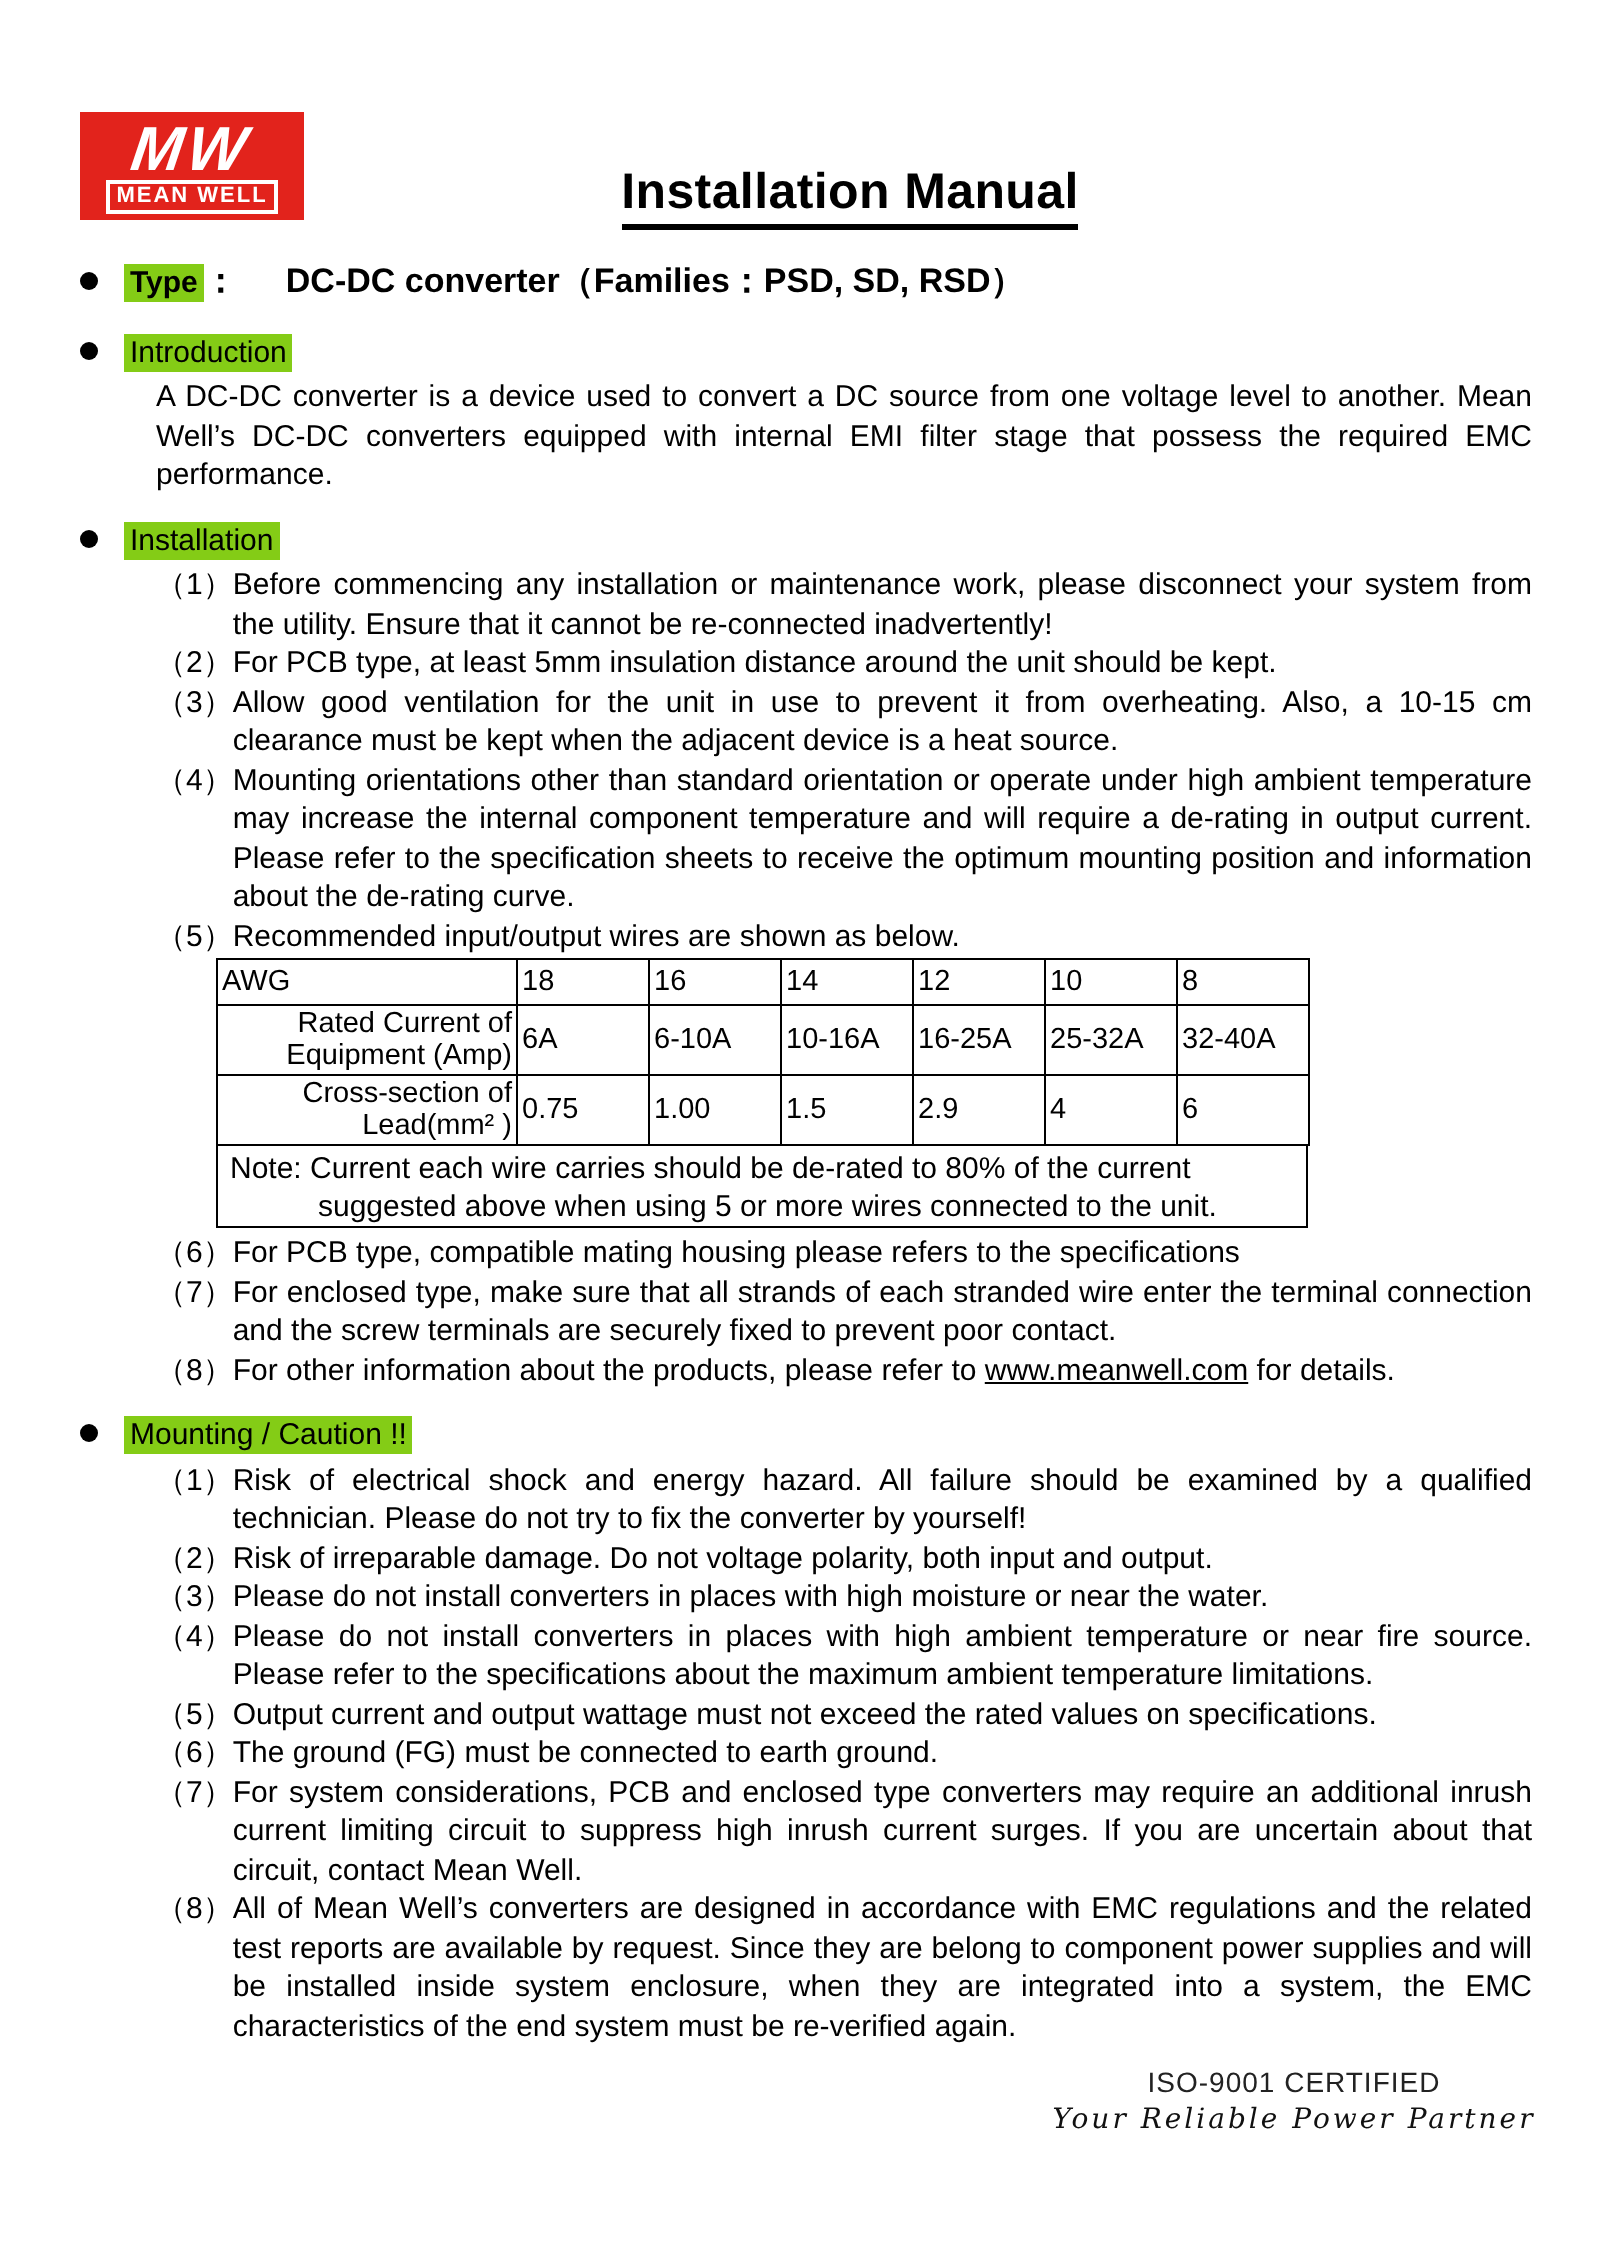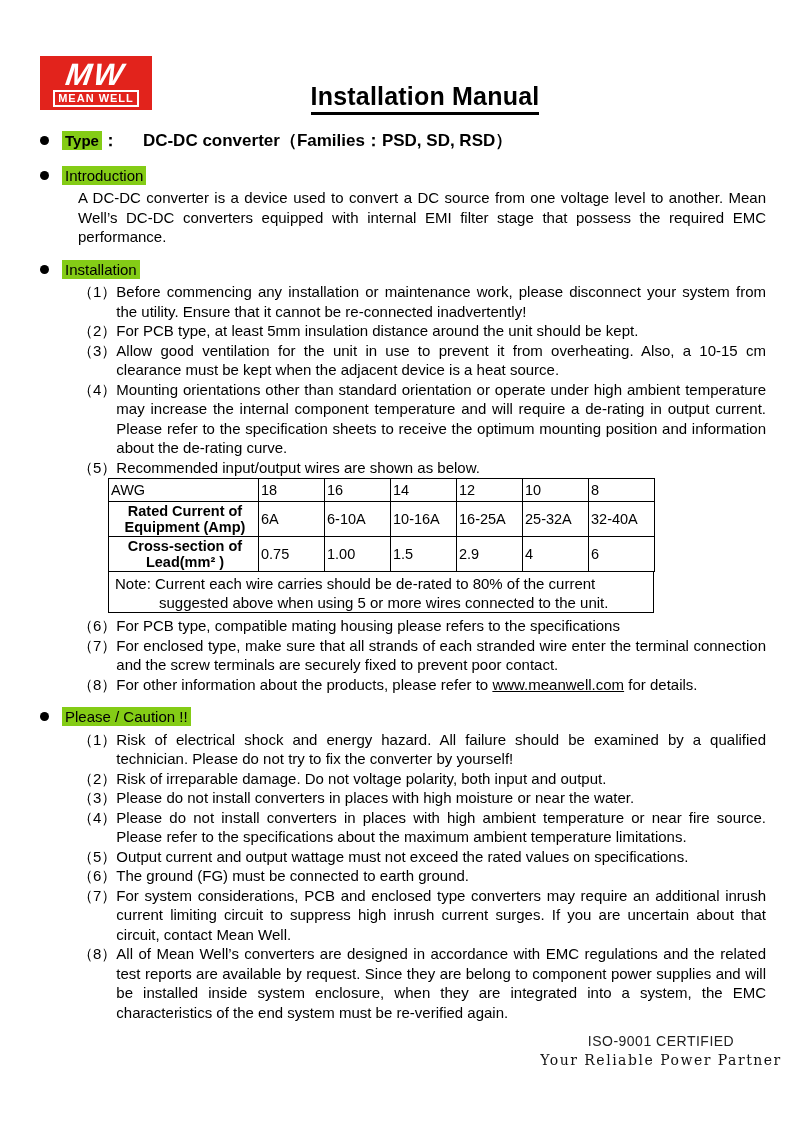--- a/index.html
+++ b/index.html
@@ -34,33 +34,33 @@
   .items{margin-left:38px;}
   .item{display:flex;}
   .inum{flex:0 0 34px;white-space:nowrap;}
   .itxt{flex:1;text-align:justify;}
   .link{color:#000;text-decoration:underline;cursor:pointer;}
 
   
   .tbl-wrap{margin:1px 0 3px 30px;width:546px;}
   table.wire{border-collapse:collapse;table-layout:fixed;width:546px;font-size:14.5px;}
   table.wire td{border:1px solid #000;padding:1px 2px;line-height:16px;}
-  table.wire td.lbl{text-align:center;padding-left:5px;font-weight:bold;}
+  table.wire td.lbl{text-align:right;padding-left:5px;}
   table.wire tr.r1 td{height:20px;}
   table.wire tr.r2 td, table.wire tr.r3 td{height:32px;}
   table.wire col.c0{width:150px;}
   table.wire col.cn{width:66px;}
   .note{border:1px solid #000;border-top:none;width:546px;box-sizing:border-box;
         font-size:15px;padding:2px 4px 0 6px;line-height:19px;text-align:left;}
   .note-l2{padding-left:44px;}
 
   
-  .footer{position:absolute;top:1033px;right:16px;width:250px;text-align:center;}
+  .footer{position:absolute;top:1033px;right:30px;width:250px;text-align:center;}
   .iso{font-size:14px;color:#222;letter-spacing:0.5px;}
-  .slogan{font-family:"DejaVu Serif",serif;font-size:14px;
+  .slogan{font-family:"DejaVu Serif",serif;font-style:italic;font-size:14px;
         letter-spacing:1.5px;margin-top:3px;color:#111;}
 </style>
 </head>
 <body>
 
 <div class="page">
 
   <div class="logo">
     <div class="logo-letters">MW</div>
     <div class="logo-brand">MEAN WELL</div>
@@ -166,21 +166,21 @@
         </div>
         <div class="item">
           <span class="inum">（8）</span>
           <div class="itxt"><span>For other information about the products, please refer to </span><a class="link">www.meanwell.com</a><span> for details.</span></div>
         </div>
       </div>
     </div>
 
     <div class="section">
       <div class="sec-head">
-        <span class="bullet"></span><span class="hl">Please / Caution !!</span>
+        <span class="bullet"></span><span class="hl">Mounting / Caution !!</span>
       </div>
       <div class="items">
         <div class="item">
           <span class="inum">（1）</span>
           <div class="itxt">Risk of electrical shock and energy hazard. All failure should be examined by a qualified technician. Please do not try to fix the converter by yourself!</div>
         </div>
         <div class="item">
           <span class="inum">（2）</span>
           <div class="itxt">Risk of irreparable damage. Do not voltage polarity, both input and output.</div>
         </div>

